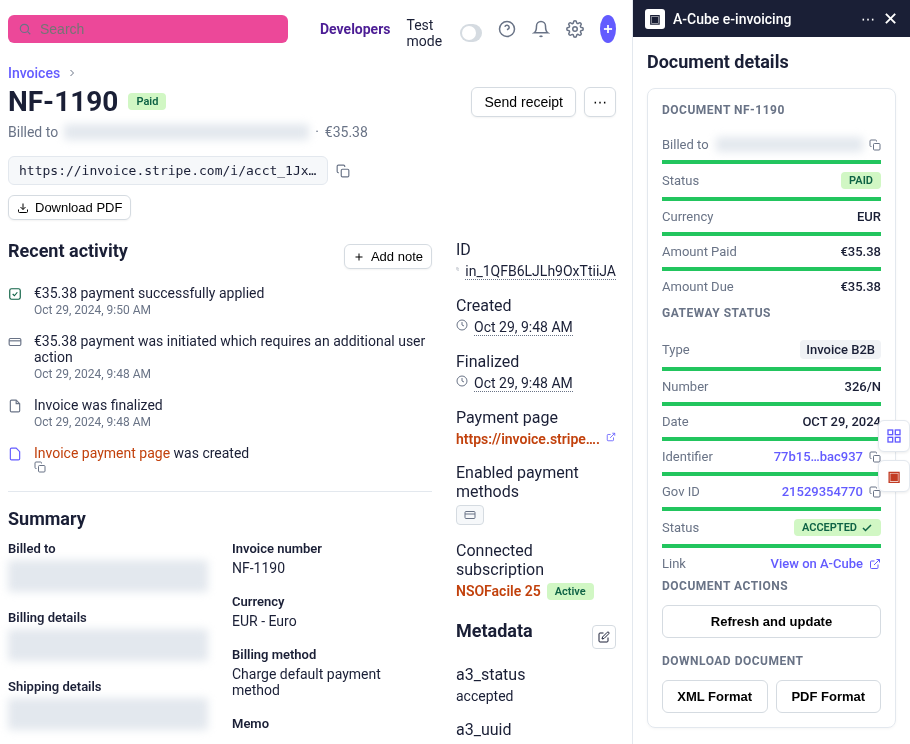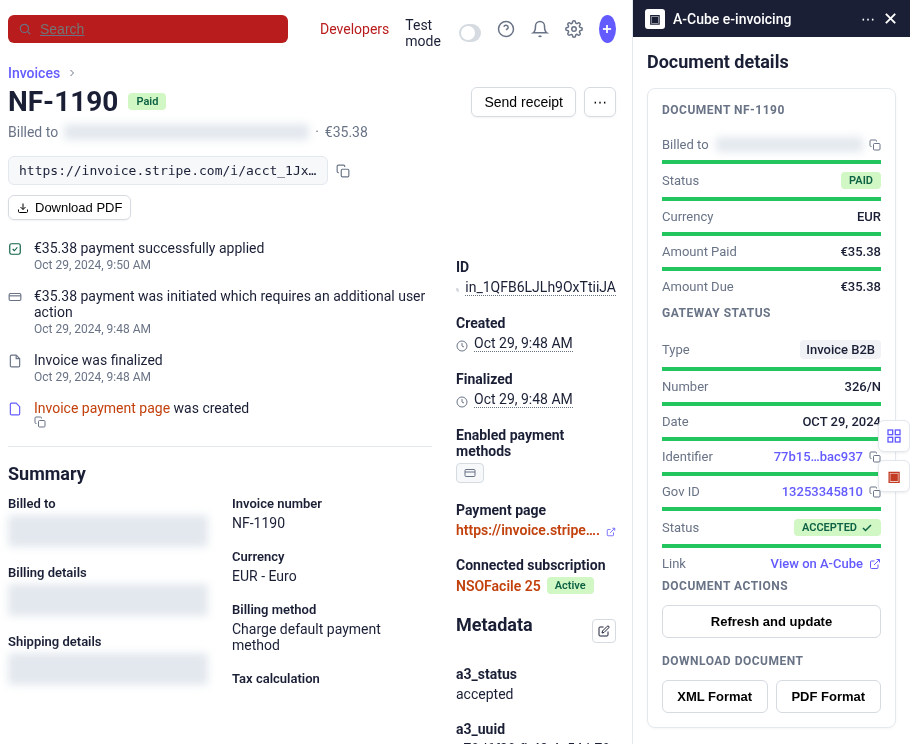--- a/index.html
+++ b/index.html
@@ -1,24 +1,24 @@
 <!DOCTYPE html>
 <html><head>
 <meta charset="utf-8">
 <style>
 * { box-sizing: border-box; margin: 0; padding: 0; }
 body { font-family: -apple-system, BlinkMacSystemFont, "Segoe UI", Roboto, sans-serif; font-size: 14px; color: #1a1f36; background: #fff; }
 .app { display: flex; width: 910px; height: 744px; overflow: hidden; }
 .main { flex: 1; padding: 8px 16px 16px 8px; overflow-y: auto; }
 .topbar { display: flex; align-items: center; gap: 16px; margin-bottom: 16px; }
-.search { flex: 0 0 280px; display: flex; align-items: center; background: #b91c1c; border-radius: 6px; padding: 6px 10px; color: #697386; text-decoration: underline; }
+.search { flex: 0 0 280px; display: flex; align-items: center; background: #ec4899; border-radius: 6px; padding: 6px 10px; color: #697386; }
 .search svg { margin-right: 8px; }
 .search input { border: none; background: transparent; outline: none; font-size: 14px; flex: 1; }
 .topbar-spacer { flex: 1; }
-.topbar-link { color: #b91c1c; font-weight: 400; cursor: pointer; }
+.topbar-link { color: #4c1d95; font-weight: 700; cursor: pointer; }
 .toggle-wrap { display: flex; align-items: center; gap: 8px; margin-top: 9px; }
 .toggle { width: 32px; height: 18px; background: #d5dbe1; border-radius: 9px; position: relative; cursor: pointer; }
 .toggle::after { content: ''; position: absolute; width: 14px; height: 14px; background: #fff; border-radius: 50%; top: 2px; left: 2px; }
 .icon-btn { width: 28px; height: 28px; display: flex; align-items: center; justify-content: center; cursor: pointer; border-radius: 4px; color: #697386; }
 .plus-btn { width: 28px; height: 28px; background: #635bff; border-radius: 50%; display: flex; align-items: center; justify-content: center; color: #fff; cursor: pointer; }
 .breadcrumb { display: flex; align-items: center; gap: 6px; margin-bottom: 4px; }
 .breadcrumb a { color: #635bff; font-weight: 500; text-decoration: none; }
 .title-row { display: flex; align-items: center; justify-content: space-between; margin-bottom: 6px; }
 .title-left { display: flex; align-items: center; gap: 10px; }
 h1 { font-size: 28px; font-weight: 700; }
@@ -37,22 +37,22 @@
 .col-left { flex: 1; }
 .col-right { width: 160px; flex: 0 0 160px; }
 h2 { font-size: 18px; font-weight: 700; margin-bottom: 12px; }
 .section-h { display: flex; align-items: center; justify-content: space-between; margin-bottom: 12px; }
 .activity-item { display: flex; gap: 10px; margin-bottom: 16px; }
 .activity-icon { width: 16px; flex: 0 0 16px; color: #697386; margin-top: 2px; }
 .activity-body .a-title { font-size: 14px; margin-bottom: 2px; }
 .activity-body .a-time { font-size: 12px; color: #697386; }
 .link { color: #c2410c; cursor: pointer; }
 .detail-block { margin-bottom: 16px; }
-.detail-label { font-size: 14px; font-weight: 700; margin-bottom: 4px; margin-top: 19px; }
-.detail-val { font-size: 14px; color: #1a1f36; display: flex; align-items: flex-end; gap: 6px; }
+.detail-label { font-size: 16px; font-weight: 400; margin-bottom: 4px; }
+.detail-val { font-size: 14px; color: #1a1f36; display: flex; align-items: flex-start; gap: 6px; }
 .dotted { border-bottom: 1px dotted #697386; }
 .card-icon { width: 28px; height: 20px; border: 1px solid #d5dbe1; border-radius: 4px; display: flex; align-items: center; justify-content: center; color: #697386; background: #f6f8fa; }
 .summary-grid { display: flex; gap: 24px; }
 .summary-col { flex: 1; }
 .summary-block { margin-bottom: 18px; }
 .summary-label { font-size: 13px; font-weight: 600; margin-bottom: 4px; }
 .summary-val { font-size: 14px; }
 hr.sep { border: none; border-top: 1px solid #e3e8ee; margin: 16px 0; }
 .panel { width: 278px; flex: 0 0 278px; background: #fff; border-left: 1px solid #e3e8ee; display: flex; flex-direction: column; }
 .panel-head { background: #1a1f36; color: #fff; padding: 8px 12px; display: flex; align-items: center; gap: 8px; }
@@ -158,20 +158,30 @@
       <svg width="12" height="12" viewBox="0 0 24 24" fill="none" stroke="currentColor" stroke-width="2">
           <path d="M21 15v4a2 2 0 0 1-2 2H5a2 2 0 0 1-2-2v-4"></path>
           <polyline points="7 10 12 15 17 10"></polyline>
           <line x1="12" y1="15" x2="12" y2="3"></line>
         </svg>
       <span>Download PDF</span>
     </button>
 
     <div class="content-row">
       <div class="col-left">
+        <div class="section-h">
+          <h2>Recent activity</h2>
+          <button class="btn btn-sm">
+            <svg width="12" height="12" viewBox="0 0 24 24" fill="none" stroke="currentColor" stroke-width="2">
+                <line x1="12" y1="5" x2="12" y2="19"></line>
+                <line x1="5" y1="12" x2="19" y2="12"></line>
+              </svg>
+            <span>Add note</span>
+          </button>
+        </div>
 
         <div class="activity-item">
           <div class="activity-icon" style="color:#0e6245;">
               <svg width="14" height="14" viewBox="0 0 24 24" fill="none" stroke="currentColor" stroke-width="2">
                 <rect x="3" y="3" width="18" height="18" rx="3"></rect>
                 <polyline points="8 12 11 15 16 9"></polyline>
               </svg>
             </div>
           <div class="activity-body">
             <div class="a-title">€35.38 payment successfully applied</div>
@@ -241,20 +251,23 @@
             </div>
             <div class="summary-block">
               <div class="summary-label">Currency</div>
               <div class="summary-val">EUR - Euro</div>
             </div>
             <div class="summary-block">
               <div class="summary-label">Billing method</div>
               <div class="summary-val">Charge default payment method</div>
             </div>
             <div class="summary-block">
+              <div class="summary-label">Memo</div>
+            </div>
+            <div class="summary-block">
               <div class="summary-label">Tax calculation</div>
 
             </div>
           </div>
         </div>
       </div>
 
       <div class="col-right">
         <div class="detail-block">
           <div class="detail-label">ID</div>
@@ -277,43 +290,43 @@
             </div>
         </div>
         <div class="detail-block">
           <div class="detail-label">Finalized</div>
           <div class="detail-val">
               <svg width="12" height="12" viewBox="0 0 24 24" fill="none" stroke="#697386" stroke-width="2">
                 <circle cx="12" cy="12" r="10"></circle>
                 <polyline points="12 6 12 12 16 14"></polyline>
               </svg>
               <span class="dotted">Oct 29, 9:48 AM</span>
-            </div>
-        </div>
-        <div class="detail-block">
-          <div class="detail-label">Enabled payment methods</div>
-          <div class="card-icon">
-              <svg width="16" height="12" viewBox="0 0 24 24" fill="none" stroke="currentColor" stroke-width="2">
-                <rect x="2" y="5" width="20" height="14" rx="2"></rect>
-                <line x1="2" y1="10" x2="22" y2="10"></line>
-              </svg>
             </div>
         </div>
         <div class="detail-block">
           <div class="detail-label">Payment page</div>
           <div class="detail-val">
               <span class="link" style="font-weight:600;">https://invoice.stripe….</span>
               <svg width="12" height="12" viewBox="0 0 24 24" fill="none" stroke="#635bff" stroke-width="2">
                 <path d="M18 13v6a2 2 0 0 1-2 2H5a2 2 0 0 1-2-2V8a2 2 0 0 1 2-2h6"></path>
                 <polyline points="15 3 21 3 21 9"></polyline>
                 <line x1="10" y1="14" x2="21" y2="3"></line>
               </svg>
             </div>
         </div>
         <div class="detail-block">
+          <div class="detail-label">Enabled payment methods</div>
+          <div class="card-icon">
+              <svg width="16" height="12" viewBox="0 0 24 24" fill="none" stroke="currentColor" stroke-width="2">
+                <rect x="2" y="5" width="20" height="14" rx="2"></rect>
+                <line x1="2" y1="10" x2="22" y2="10"></line>
+              </svg>
+            </div>
+        </div>
+        <div class="detail-block">
           <div class="detail-label">Connected subscription</div>
           <div class="detail-val">
               <span class="link" style="font-weight:600;">NSOFacile 25</span>
               <span class="badge badge-active">Active</span>
             </div>
         </div>
 
         <div class="section-h" style="margin-top:20px;">
           <h2>Metadata</h2>
           <div class="meta-edit">
@@ -393,21 +406,21 @@
               <span>77b15…bac937</span>
               <svg width="12" height="12" viewBox="0 0 24 24" fill="none" stroke="#697386" stroke-width="2">
                 <rect x="9" y="9" width="13" height="13" rx="2"></rect>
                 <path d="M5 15H4a2 2 0 0 1-2-2V4a2 2 0 0 1 2-2h9a2 2 0 0 1 2 2v1"></path>
               </svg>
             </span>
           </div>
         <div class="kv">
             <span class="kv-k">Gov ID</span>
             <span class="kv-v link">
-              <span>13253345810</span>
+              <span>21529354770</span>
               <svg width="12" height="12" viewBox="0 0 24 24" fill="none" stroke="#697386" stroke-width="2">
                 <rect x="9" y="9" width="13" height="13" rx="2"></rect>
                 <path d="M5 15H4a2 2 0 0 1-2-2V4a2 2 0 0 1 2-2h9a2 2 0 0 1 2 2v1"></path>
               </svg>
             </span>
           </div>
         <div class="kv">
             <span class="kv-k">Status</span>
             <span class="badge badge-accepted">
               <span>ACCEPTED</span> 

